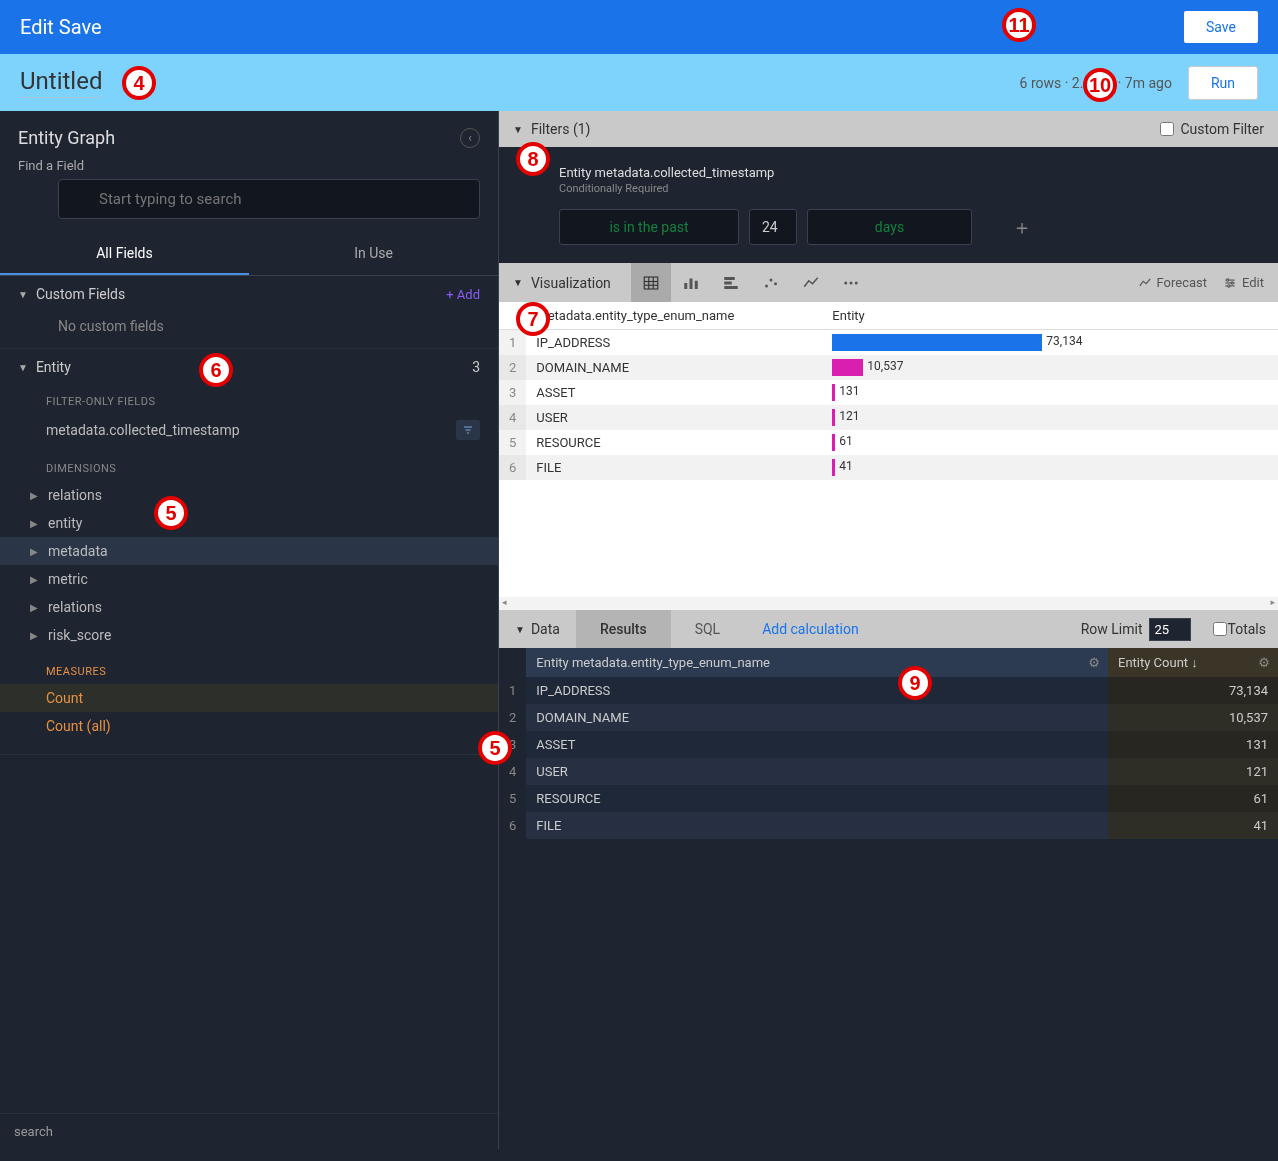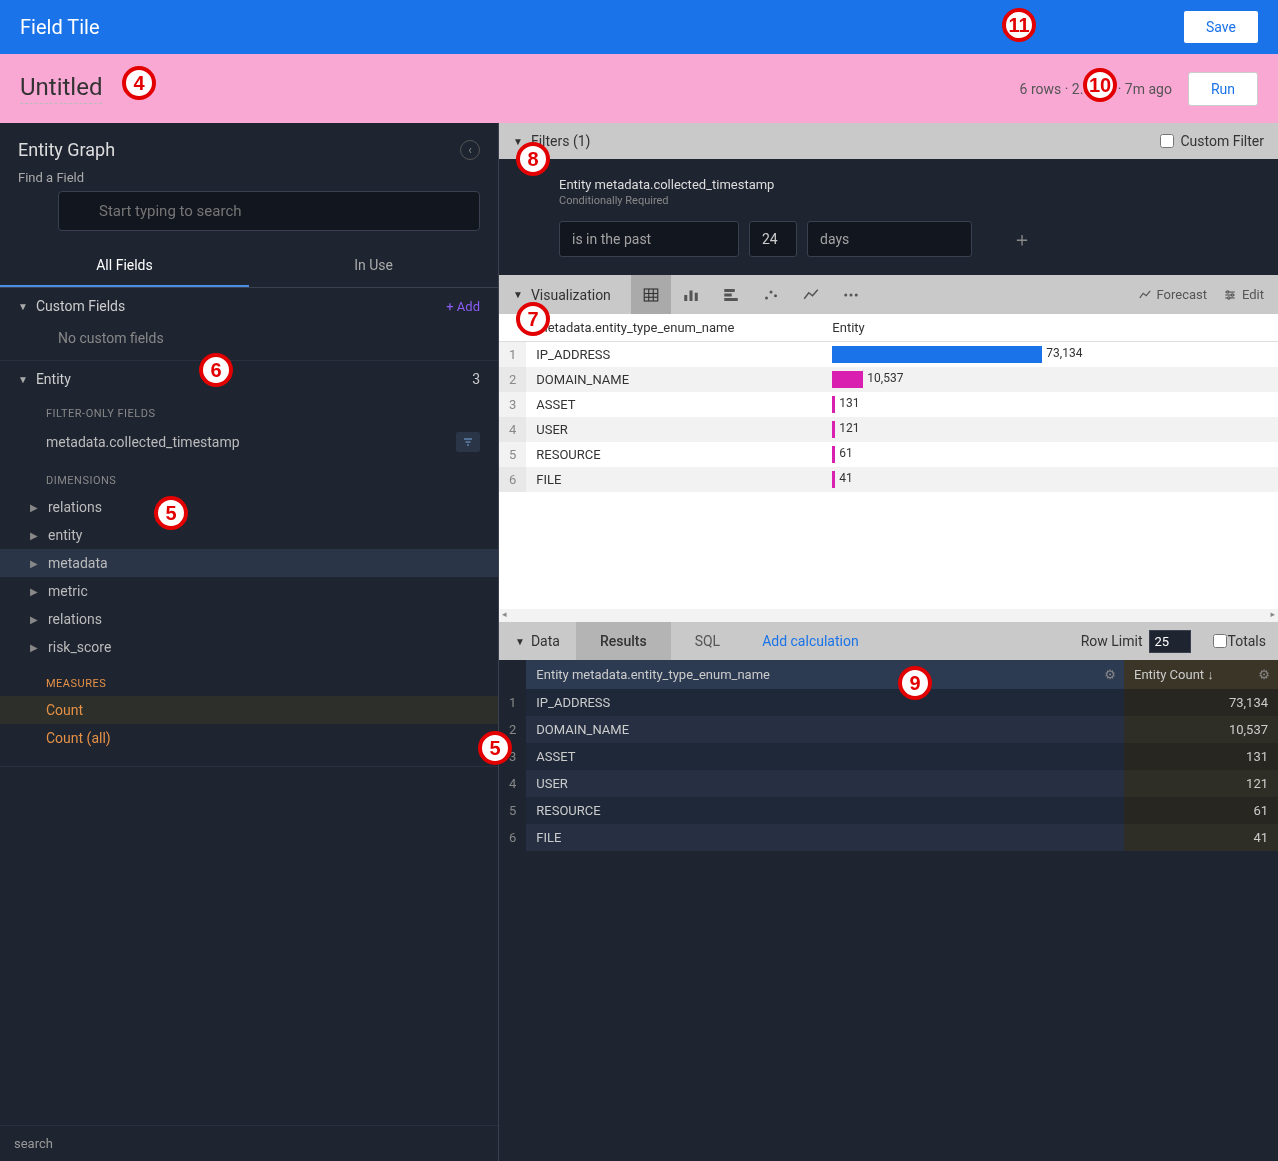--- a/index.html
+++ b/index.html
@@ -4,21 +4,21 @@
 <style>
 * { box-sizing: border-box; margin: 0; padding: 0; font-family: -apple-system, BlinkMacSystemFont, "Segoe UI", Roboto, Helvetica, Arial, sans-serif; }
 body { background: #1e2430; width: 1278px; height: 1161px; overflow: hidden; position: relative; }
 
 
 .top-bar { background: #1a73e8; height: 54px; display: flex; align-items: center; justify-content: space-between; padding: 0 20px; }
 .top-bar-title { color: #fff; font-size: 20px; font-weight: 400; }
 .save-btn { background: #fff; color: #1a73e8; border: none; padding: 8px 22px; font-size: 14px; border-radius: 2px; cursor: pointer; }
 
 
-.sub-bar { background: #f9a8d4; height: 69px; display: flex; align-items: center; justify-content: space-between; padding: 0 20px; }
+.sub-bar { background: #7dd3fc; height: 57px; display: flex; align-items: center; justify-content: space-between; padding: 0 20px; }
 .sub-title { font-size: 24px; color: #333; border-bottom: 1px dashed #bbb; padding-bottom: 2px;}
 .sub-right { display: flex; align-items: center; gap: 16px; }
 .sub-stats { color: #555; font-size: 14px; }
 .run-btn { background: #fff; color: #1a73e8; border: 1px solid #ccc; padding: 8px 22px; font-size: 14px; border-radius: 3px; cursor: pointer; }
 
 .main-area { display: flex; height: calc(1161px - 54px - 69px); }
 
 
 .sidebar { width: 498px; background: #1e2430; display: flex; flex-direction: column; color: #ccc; }
 .sb-header { padding: 16px 18px 10px; display: flex; align-items: center; justify-content: space-between; }
@@ -59,21 +59,21 @@
 
 .filters-head { background: #c9c9c9; padding: 10px 14px; display:flex; align-items:center; justify-content:space-between; font-size:14px; color:#333;}
 .filters-head-left { display:flex; align-items:center; gap:8px;}
 .custom-filter-wrap { display:flex; align-items:center; gap:6px; font-size:14px; color:#333;}
 .custom-filter-wrap input[type=checkbox]{width:14px;height:14px;}
 
 .filter-body { padding: 18px 14px 18px 60px; color:#ddd;}
 .filter-name { font-size:13px; color:#ddd;}
 .filter-req { font-size:11px; color:#888; margin-top:2px;}
 .filter-controls { margin-top:14px; display:flex; gap:10px; align-items:center;}
-.fc-select { background:#12161f; border:1px solid #3a4050; color:#a3a3a3; padding:9px 12px; font-size:14px; border-radius:3px; width:180px;}
+.fc-select { background:#12161f; border:1px solid #3a4050; color:#15803d; padding:9px 12px; font-size:14px; border-radius:3px; width:180px;text-align:center;}
 .fc-input-sm { background:#12161f; border:1px solid #3a4050; color:#ccc; padding:9px 12px; font-size:14px; border-radius:3px; width:48px;}
 .fc-select.days { width:165px;}
 .fc-plus { color:#888; font-size:20px; margin-left:30px; cursor:pointer;}
 
 
 .viz-bar { display:flex; align-items:center; background:#c9c9c9; height:39px; padding:0 0 0 14px; font-size:14px;}
 .viz-bar-left { display:flex; align-items:center; gap:8px; color:#333;}
 .viz-bar-icons { display:flex; gap:0; margin-left:20px;}
 .viz-icon { width:40px; height:39px; display:flex; align-items:center; justify-content:center; color:#555; cursor:pointer;}
 .viz-icon.active { background:#aaa; }
@@ -130,21 +130,21 @@
 .badge.pos-9 { top:666px; left:898px;}
 .badge.pos-10 { top:68px; left:1083px;}
 .badge.pos-11 { top:8px; left:1002px;}
 
 svg { display:block;}
 </style>
 </head>
 <body>
 
 <div class="top-bar">
-  <div class="top-bar-title">Field Tile</div>
+  <div class="top-bar-title">Edit Save</div>
   <button class="save-btn">Save</button>
 </div>
 
 <div class="sub-bar">
   <div class="sub-title">Untitled</div>
   <div class="sub-right">
     <div class="sub-stats">6 rows · 2.489s · 7m ago</div>
     <button class="run-btn">Run</button>
   </div>
 </div>
@@ -395,21 +395,21 @@
         <input type="checkbox" style="">
         <span>Totals</span>
       </label>
     </div>
 
     <table class="res-table">
       <thead>
         <tr>
           <th style="width:22px;background:#1e2430"></th>
           <th><span>Entity metadata.entity_type_enum_name</span><span class="gear">⚙</span></th>
-          <th class="count-h" style="width:154px"><span>Entity Count ↓</span><span class="gear">⚙</span></th>
+          <th class="count-h" style="width:170px"><span>Entity Count ↓</span><span class="gear">⚙</span></th>
         </tr>
       </thead>
       <tbody id="res-rows">
           <tr>
             <td class="rn">1</td>
             <td class="dat">IP_ADDRESS</td>
             <td class="cnt">73,134</td>
           </tr>
           <tr>
             <td class="rn">2</td>

